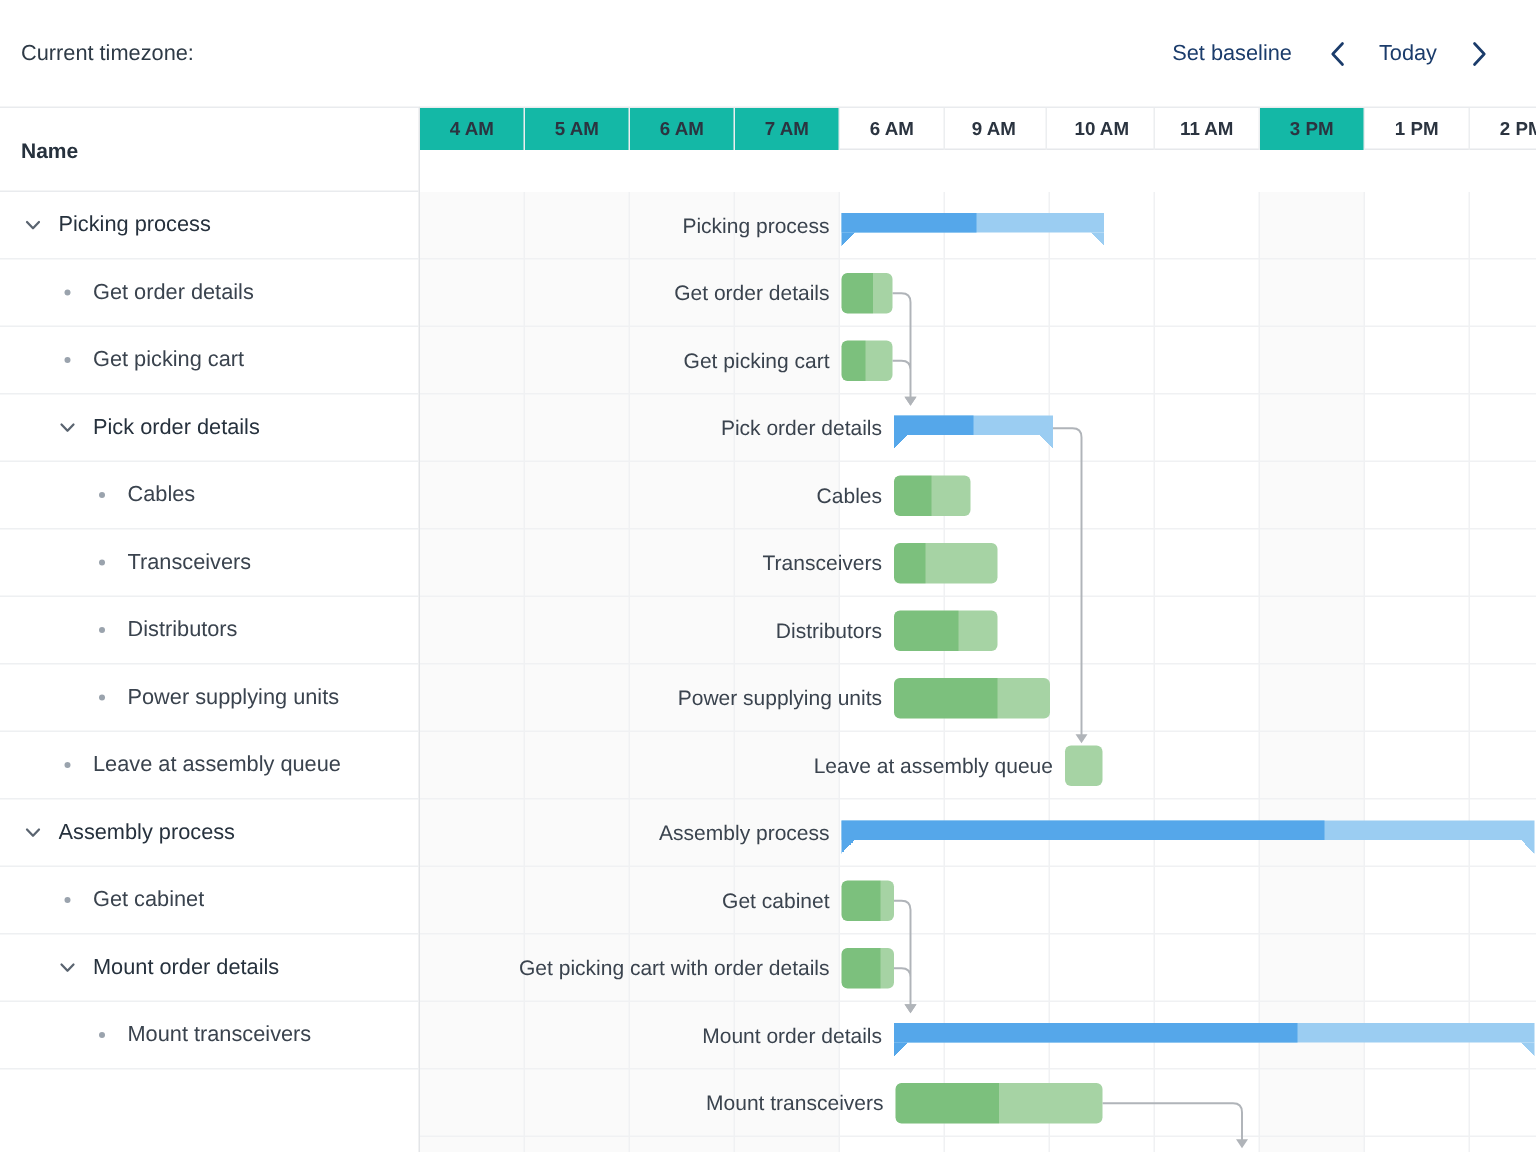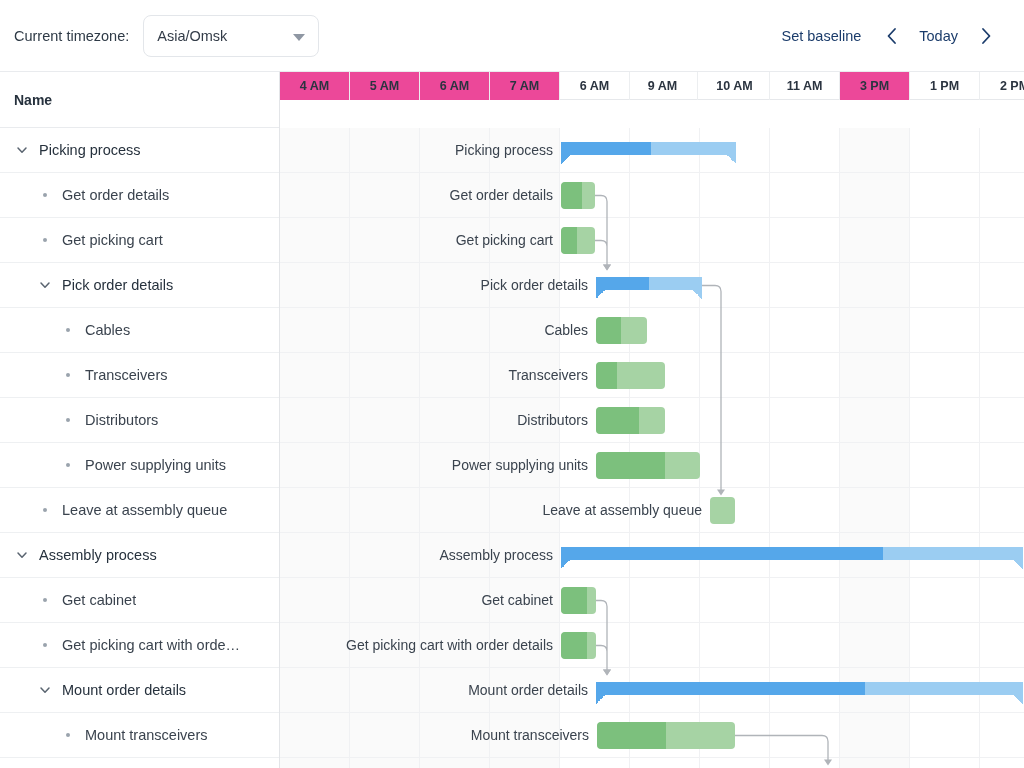--- a/index.html
+++ b/index.html
@@ -111,21 +111,21 @@
     position: absolute; right: 8px; top: 4px;
     font-size: 14px; font-weight: bold; color: #26313d;
   }
   .hour-head { height: 28px; position: relative; border-bottom: 1px solid #e6e8eb; }
   .hcell {
     position: absolute; top: 0; height: 28px;
     display: flex; align-items: center; justify-content: center;
     font-size: 12.5px; font-weight: bold; color: #2b3440;
     border-right: 1px solid #eceef0;
   }
-  .hcell.off { background: #ec4899; text-align: center; }
+  .hcell.off { background: #14b8a6; text-align: center; }
 
   .grid-col {
     position: absolute; top: 56px; bottom: 0;
     border-right: 1px solid #f0f1f3;
   }
   .grid-col.off { background: #fafafa; }
 
   .grid-row {
     position: absolute; left: 0; right: 0; height: 45px;
     border-bottom: 1px solid #f0f1f3;
@@ -161,24 +161,20 @@
   .bar.summary .cap-l { left: 0; background: linear-gradient(to bottom right, #55a7ea 50%, transparent 50%); }
   .bar.summary .cap-r { right: 0; background: linear-gradient(to bottom left, #9bcdf2 50%, transparent 50%); }
 
   #links { position: absolute; left: 0; top: 0; width: 744px; height: 697px; pointer-events: none; }
 </style>
 </head>
 <body>
 
 <div id="toolbar">
   <span class="tz-label">Current timezone:</span>
-  <div class="tz-select">
-    <span>Asia/Omsk</span>
-    <span class="caret"></span>
-  </div>
   <div class="tb-right">
     <span class="tb-link">Set baseline</span>
     <span class="nav-btn">
       <svg width="13" height="20" viewBox="0 0 13 20">
         <path d="M10 3 L3.5 10 L10 17" fill="none" stroke="#1b3c6b" stroke-width="1.8" stroke-linecap="round" stroke-linejoin="round"></path>
       </svg>
     </span>
     <span class="today-btn">Today</span>
     <span class="nav-btn">
       <svg width="13" height="20" viewBox="0 0 13 20">
@@ -257,26 +253,20 @@
               <path d="M3 5 L7 9.2 L11 5" fill="none" stroke="#5a6470" stroke-width="1.5" stroke-linecap="round" stroke-linejoin="round"></path>
             </svg>
           </span>
           <span class="lbl">Assembly process</span>
         </div>
         <div class="row" style="padding-left: 37px;">
           <span class="dot">
             <i></i>
           </span>
           <span class="lbl">Get cabinet</span>
-        </div>
-        <div class="row" style="padding-left: 37px;">
-          <span class="dot">
-            <i></i>
-          </span>
-          <span class="lbl">Get picking cart with orde…</span>
         </div>
         <div class="row parent" style="padding-left: 37px;">
           <span class="chev">
             <svg width="14" height="14" viewBox="0 0 14 14">
               <path d="M3 5 L7 9.2 L11 5" fill="none" stroke="#5a6470" stroke-width="1.5" stroke-linecap="round" stroke-linejoin="round"></path>
             </svg>
           </span>
           <span class="lbl">Mount order details</span>
         </div>
         <div class="row" style="padding-left: 60px;">

